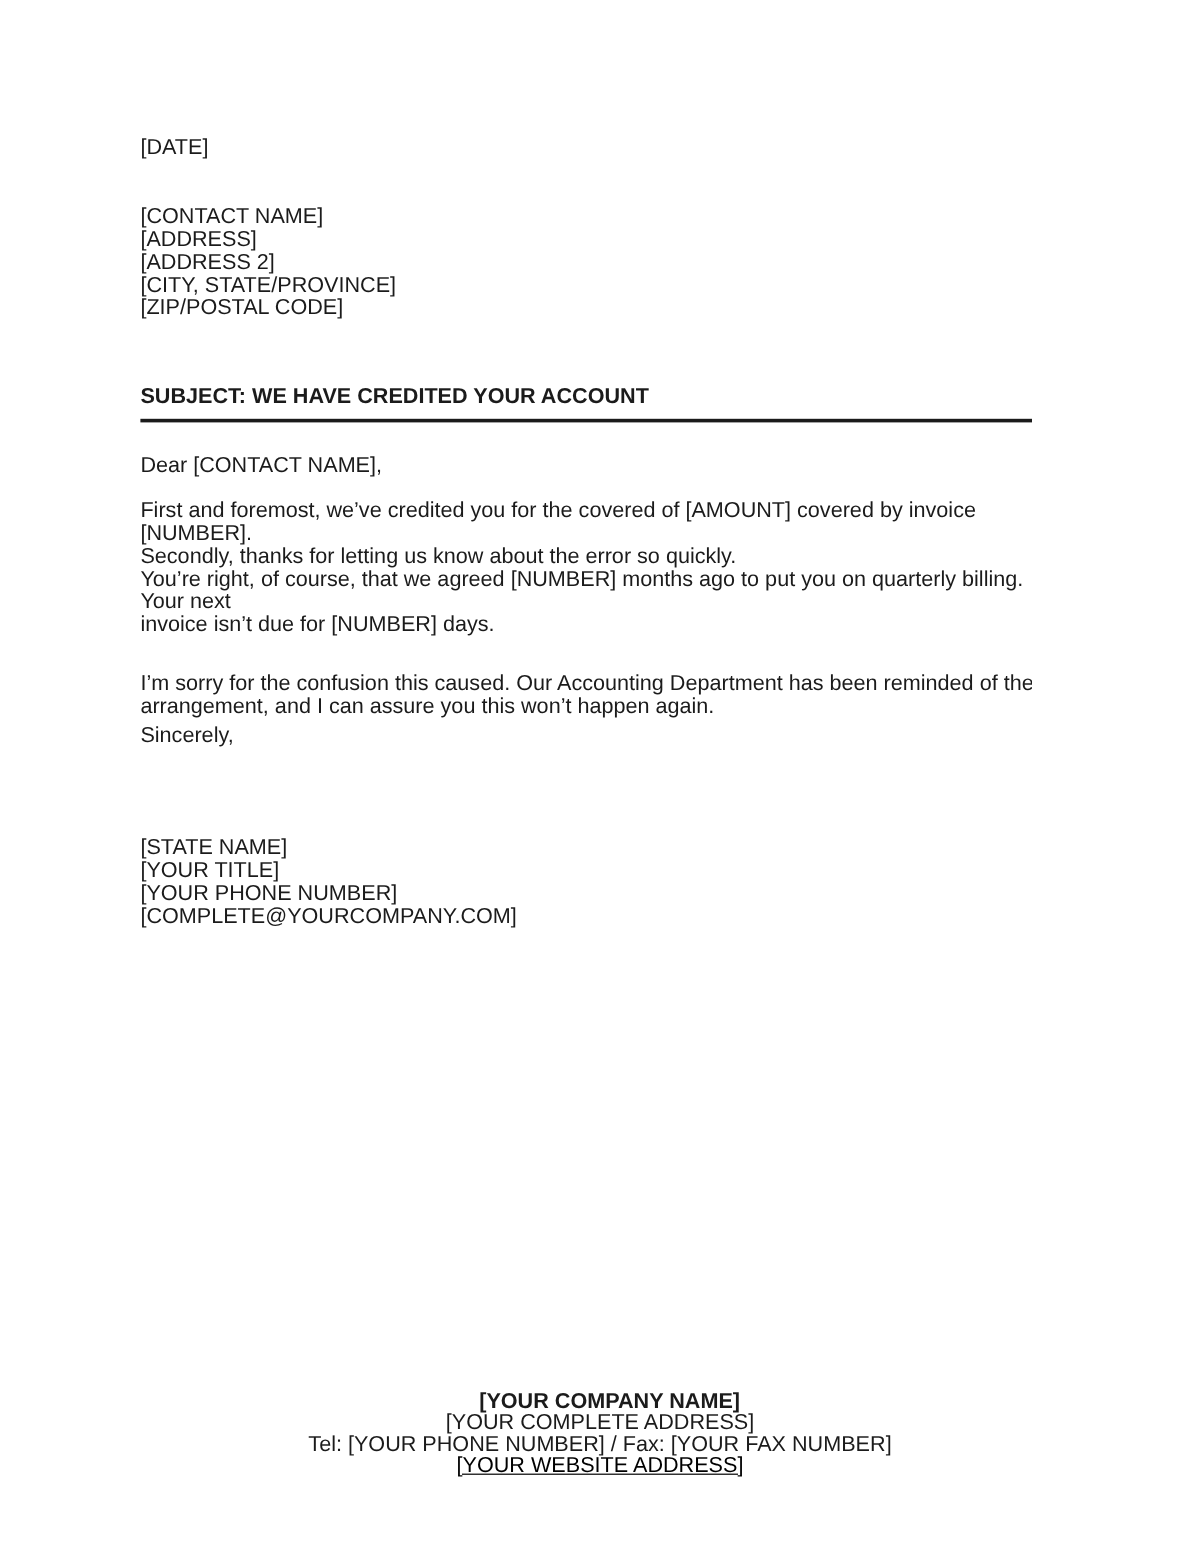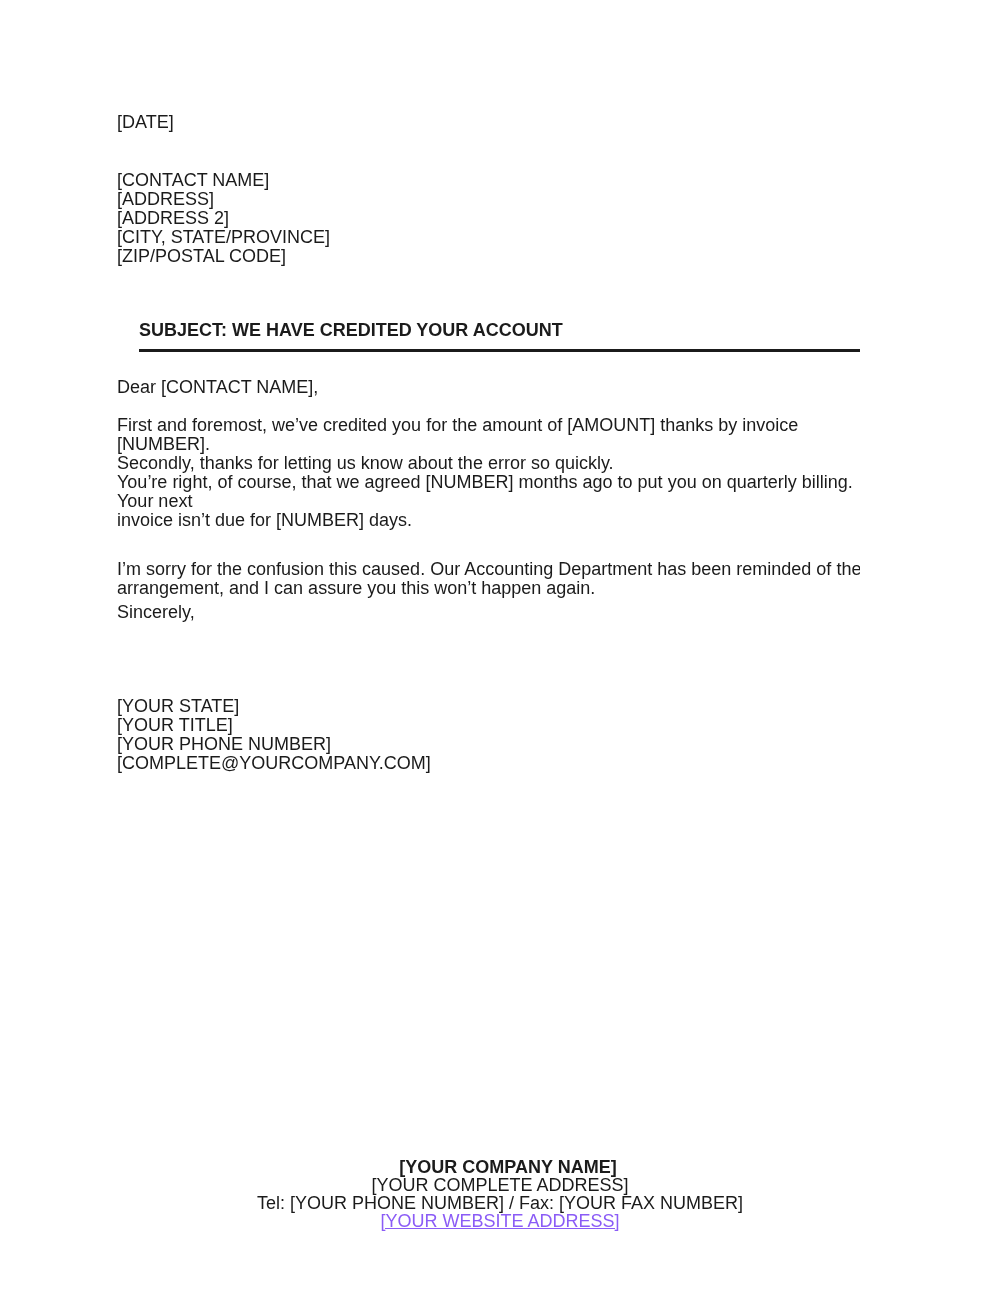--- a/index.html
+++ b/index.html
@@ -16,39 +16,38 @@
     overflow: hidden;
   }
   .abs { position: absolute; left: 117px; width: 766px; }
   .date-block { top: 113px; }
   .recipient-block { top: 171px; }
   .subject-block {
     top: 321px;
     font-weight: bold;
     padding-bottom: 9px;
     border-bottom: 3px solid #1b1b1b;
-    margin-left: 22px;
   }
   .greeting-block { top: 378px; }
   .para-1 { top: 416px; }
   .para-2 { top: 473px; }
   .para-3 { top: 560px; }
   .closing-block { top: 603px; }
   .signature-block { top: 697px; }
   .footer-block {
     position: absolute;
     left: 0;
     top: 1158px;
     width: 1000px;
     text-align: center;
     line-height: 18px;
   }
   .bold { font-weight: bold; margin-left: 16px; }
   .website-link {
-    color: #8b5cf6;
+    color: #000000;
     text-decoration: underline;
     cursor: pointer;
   }
 </style>
 </head>
 <body>
 
 <div class="page">
 
   <div class="abs date-block">[DATE]</div>
@@ -59,38 +58,38 @@
     <div>[ADDRESS 2]</div>
     <div>[CITY, STATE/PROVINCE]</div>
     <div>[ZIP/POSTAL CODE]</div>
   </div>
 
   <div class="abs subject-block">SUBJECT: WE HAVE CREDITED YOUR ACCOUNT</div>
 
   <div class="abs greeting-block">Dear [CONTACT NAME],</div>
 
   <div class="abs para-1">
-    <div>First and foremost, we’ve credited you for the amount of [AMOUNT] thanks by invoice [NUMBER].</div>
+    <div>First and foremost, we’ve credited you for the covered of [AMOUNT] covered by invoice [NUMBER].</div>
     <div>Secondly, thanks for letting us know about the error so quickly.</div>
   </div>
 
   <div class="abs para-2">
     <div>You’re right, of course, that we agreed [NUMBER] months ago to put you on quarterly billing. Your next</div>
     <div>invoice isn’t due for [NUMBER] days.</div>
   </div>
 
   <div class="abs para-3">
     <div>I’m sorry for the confusion this caused. Our Accounting Department has been reminded of the</div>
     <div>arrangement, and I can assure you this won’t happen again.</div>
   </div>
 
   <div class="abs closing-block">Sincerely,</div>
 
   <div class="abs signature-block">
-    <div>[YOUR STATE]</div>
+    <div>[STATE NAME]</div>
     <div>[YOUR TITLE]</div>
     <div>[YOUR PHONE NUMBER]</div>
     <div>[COMPLETE@YOURCOMPANY.COM]</div>
   </div>
 
   <div class="footer-block">
     <div class="bold">[YOUR COMPANY NAME]</div>
     <div>[YOUR COMPLETE ADDRESS]</div>
     <div>Tel: [YOUR PHONE NUMBER] / Fax: [YOUR FAX NUMBER]</div>
     <div><a href="#" class="website-link">[YOUR WEBSITE ADDRESS]</a></div>

